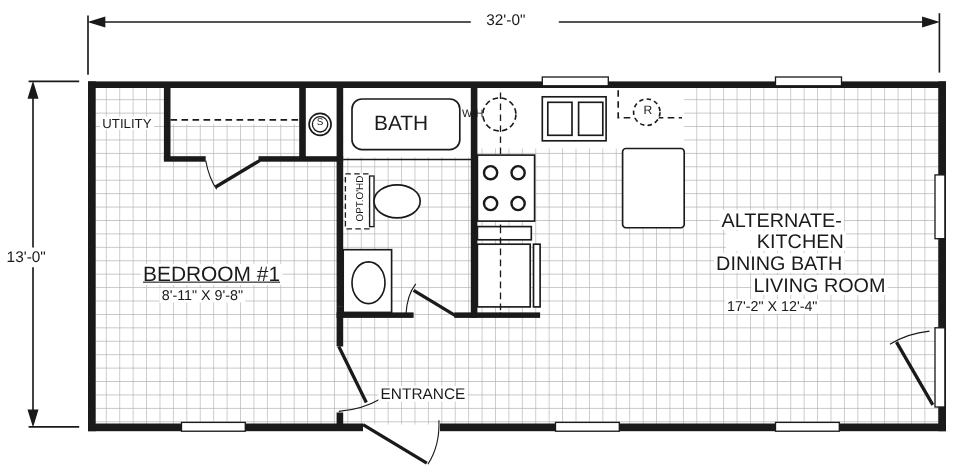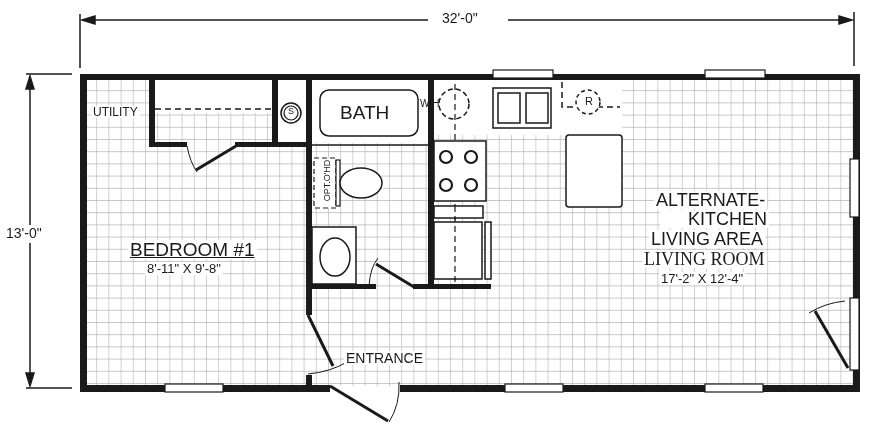--- a/index.html
+++ b/index.html
@@ -161,17 +161,17 @@
 <div class="lbl" style="left:338px; top:103px; font-size:19px; background:transparent;">BATH</div>
 <div class="lbl" style="left:418px; top:99px; font-size:10px; background:transparent;">W/H</div>
 <div class="lbl" style="left:583px; top:96px; font-size:11px; background:transparent;">R</div>
 <div class="lbl" style="left:305px; top:176px; font-size:9px; transform:rotate(-90deg); background:transparent;">OPT.O'HD</div>
 
 <div class="lbl room" style="left:128px; top:240px; font-size:19px;text-decoration:underline;">BEDROOM #1</div>
 <div class="lbl sub" style="left:145px; top:262px;">8'-11" X 9'-8"</div>
 
 <div class="lbl room" style="left:654px; top:191px;">ALTERNATE-</div>
 <div class="lbl room" style="left:660px; top:210px;padding-left:28px;">KITCHEN</div>
-<div class="lbl room" style="left:649px; top:230px;">LIVING AREA</div>
-<div class="lbl room" style="left:642px; top:250px;font-family:Liberation Serif, serif;">LIVING ROOM</div>
+<div class="lbl room" style="left:649px; top:230px;">DINING BATH</div>
+<div class="lbl room" style="left:683px; top:250px;">LIVING ROOM</div>
 <div class="lbl sub" style="left:659px; top:272px;">17'-2" X 12'-4"</div>
 
 <div class="lbl" style="left:344px; top:339px; font-size:14px;margin-top:12px;">ENTRANCE</div>
 
 </body></html>

